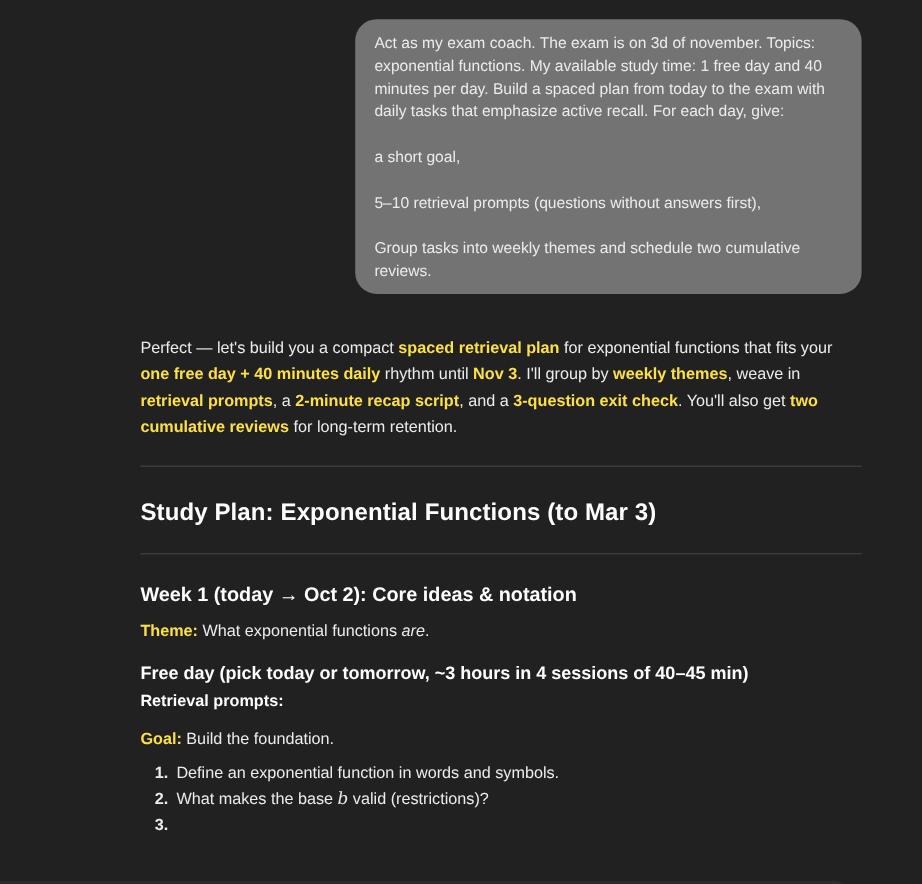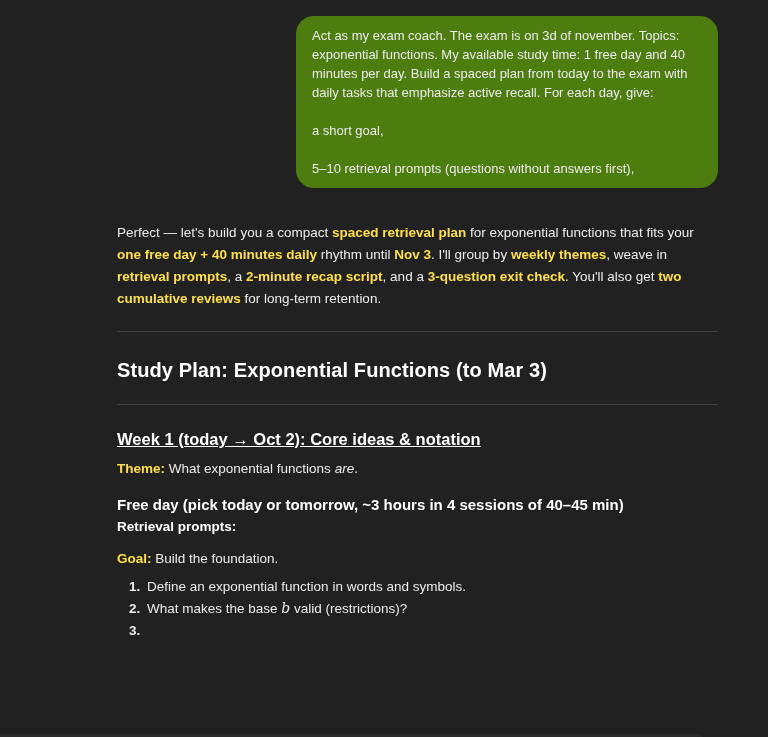--- a/index.html
+++ b/index.html
@@ -10,21 +10,21 @@
     position:relative;
     font-family:"Liberation Sans", sans-serif;
     color:#ececec;
     -webkit-font-smoothing:antialiased;
   }
   .chat{width:601px;margin:0 0 0 117px;}
 
   
   .user-row{display:flex;justify-content:flex-end;padding-top:16px;}
   .bubble{
-    background:#4d7c0f;
+    background:#737373;
     border-radius:18px;
     padding:10px 16px;
     max-width:390px;
     font-size:13px;
     line-height:19px;
     color:#ececec;
   }
   .bubble p{margin:0 0 19px 0;}
   .bubble p.m0{margin-bottom:0;}
   .bubble p:last-child{margin-bottom:0;}
@@ -33,21 +33,20 @@
   .assistant{margin-top:34px;}
   .intro{margin:0;font-size:13.5px;line-height:22px;}
   hr.sep{border:0;border-top:1px solid #424242;margin:21px 0 0 0;}
   h2.section-title{
     font-size:20px;line-height:26px;font-weight:700;color:#ffffff;
     margin:25px 0 0 0;letter-spacing:.1px;
   }
   h3.week-heading{
     font-size:16.5px;line-height:21px;font-weight:700;color:#ffffff;
     margin:24px 0 0 0;
-    text-decoration:underline;
   }
   p.small{font-size:13.5px;line-height:18px;margin:10px 0 0 0;}
   h4.sub-heading{
     font-size:15px;line-height:19px;font-weight:700;color:#ffffff;
     margin:17px 0 0 0;
   }
   p.goal-line{margin-top:14px;}
   p.retrieval-line{margin-top:4px;font-weight:700;color:#ffffff;}
   ol.prompts{
     margin:9px 0 0 0;padding-left:27px;
@@ -72,20 +71,21 @@
 </head>
 <body>
 
 <main class="chat">
 
   <div class="user-row">
     <div class="bubble">
       <p>Act as my exam coach. The exam is on 3d of november. Topics: exponential functions. My available study time: 1 free day and 40 minutes per day. Build a spaced plan from today to the exam with daily tasks that emphasize active recall. For each day, give:</p>
       <p>a short goal,</p>
       <p>5–10 retrieval prompts (questions without answers first),</p>
+      <p>Group tasks into weekly themes and schedule two cumulative reviews.</p>
     </div>
   </div>
 
   <div class="assistant">
 
     <p class="intro"><span>Perfect — let's build you a compact </span><span class="b">spaced retrieval plan</span><span> for exponential functions that fits your </span><span class="b">one free day + 40 minutes daily</span><span> rhythm until </span><span class="b">Nov 3</span><span>. I'll group by </span><span class="b">weekly themes</span><span>, weave in </span><span class="b">retrieval prompts</span><span>, a </span><span class="b">2-minute recap script</span><span>, and a </span><span class="b">3-question exit check</span><span>. You'll also get </span><span class="b">two cumulative reviews</span><span> for long-term retention.</span></p>
 
     <hr class="sep">
 
     <h2 class="section-title">Study Plan: Exponential Functions (to Mar 3)</h2>

